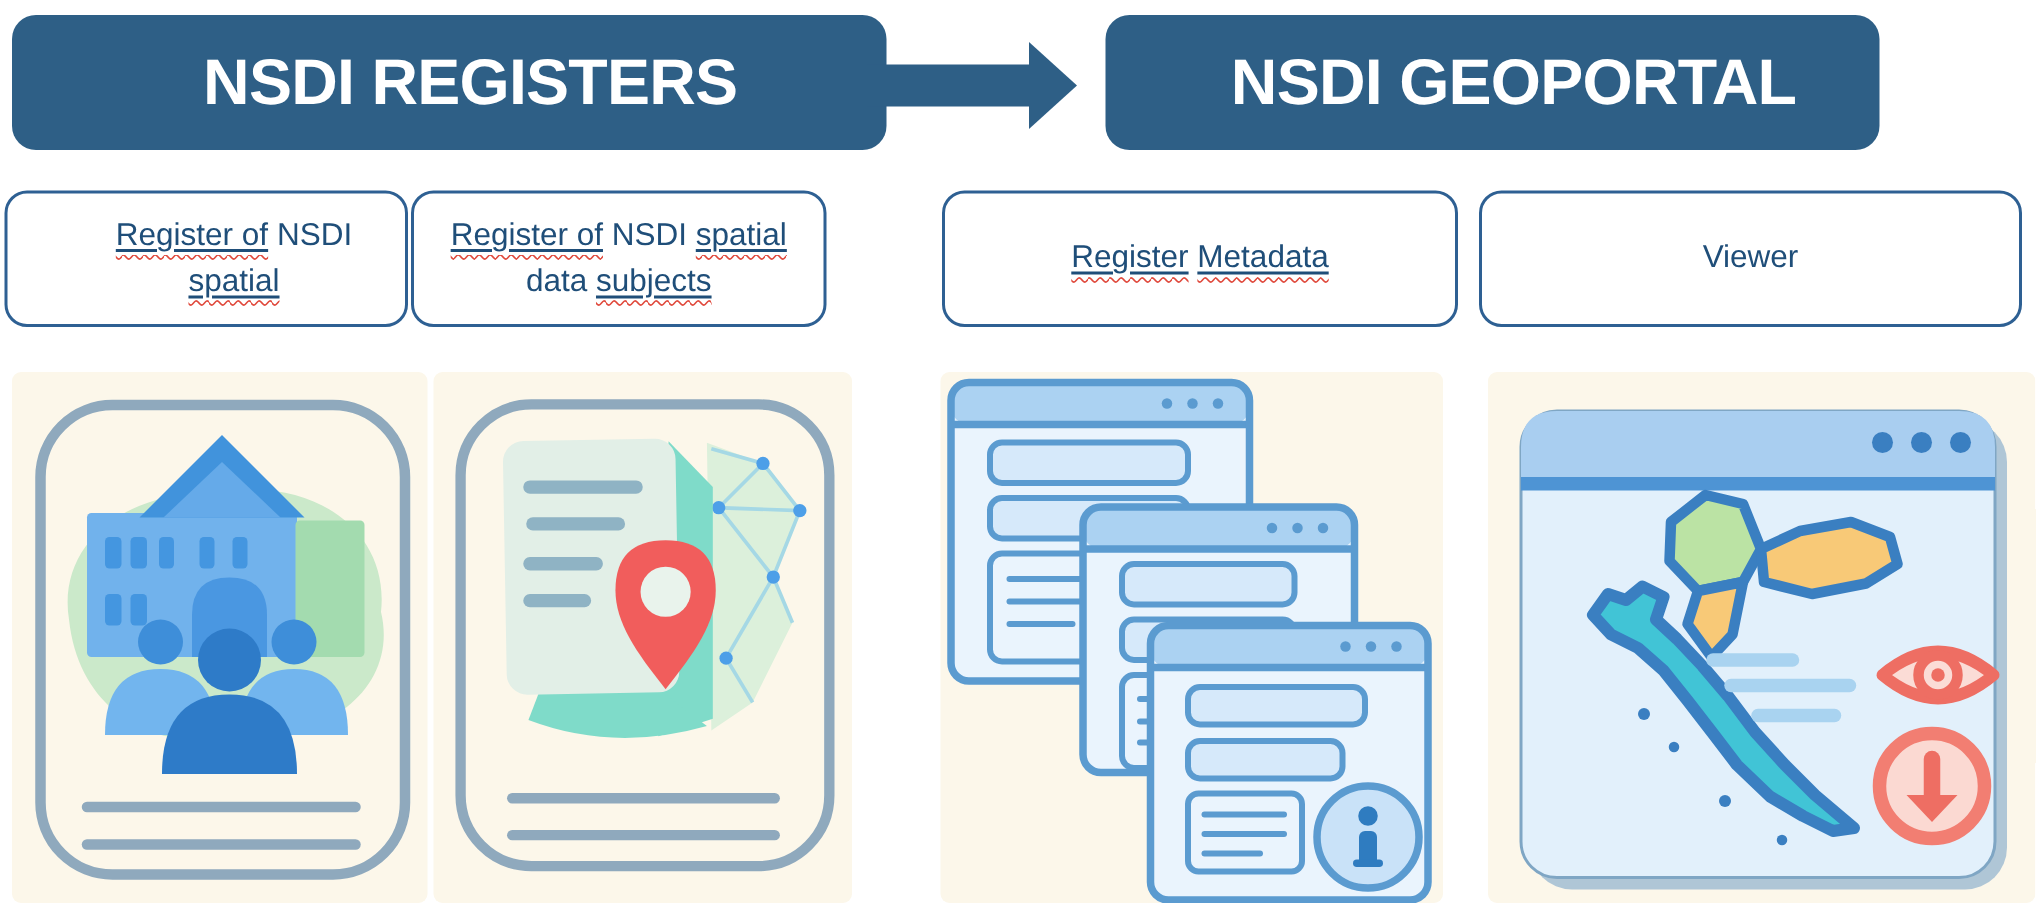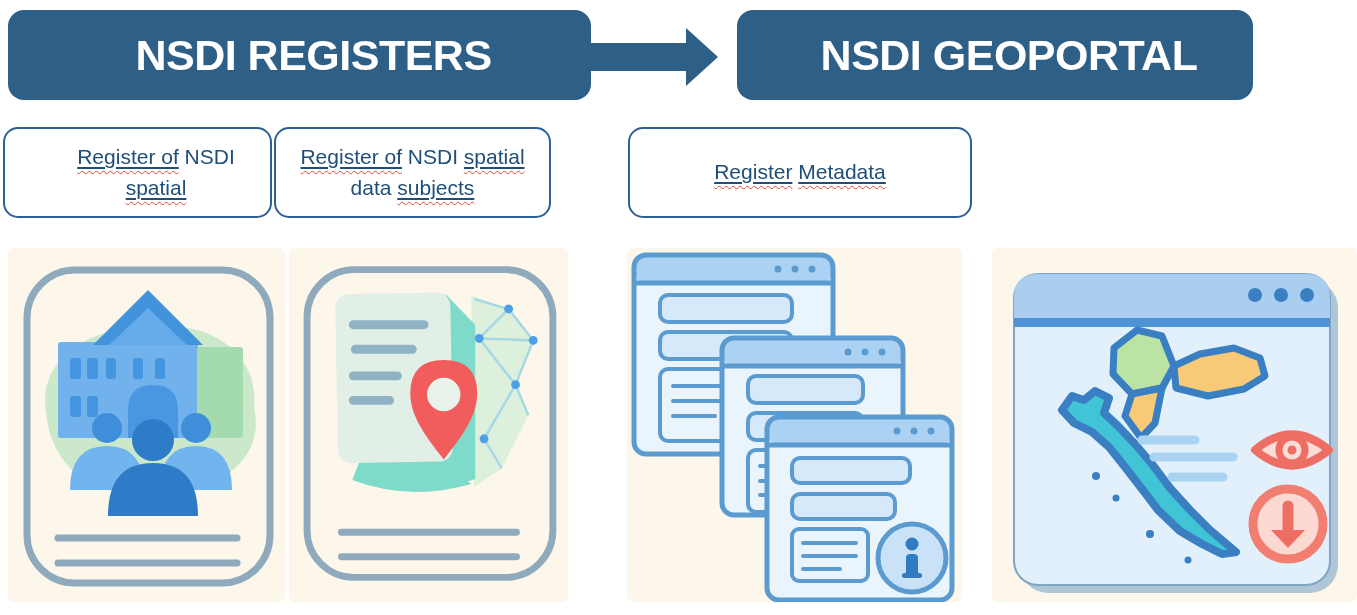--- a/index.html
+++ b/index.html
@@ -80,20 +80,23 @@
     </div>
   </div>
 
   <div class="label-box box-3">
     <div>
       <u><span class="wavy">Register</span></u>
       <u><span class="wavy">Metadata</span></u>
     </div>
   </div>
 
+  <div class="label-box box-4">
+    <span>Viewer</span>
+  </div>
 
   <div class="card card-1">
     <svg viewBox="0 0 277 354" aria-hidden="true">
       <path d="M 38 165 C 30 115 75 78 140 80 C 200 70 252 105 246 160 C 258 210 210 248 150 242 C 100 255 45 230 38 165 Z" fill="#CBE9CA"></path>
       <g>
         <rect x="50" y="94" width="140" height="96" rx="3" fill="#71B2EC"></rect>
         <rect x="189" y="99" width="46" height="91" rx="3" fill="#A3DBAF"></rect>
         <polygon points="140,42 85,97 195,97" fill="#4193DC"></polygon>
         <polygon points="140,60 101,97 179,97" fill="#65AAE9"></polygon>
         <rect x="62" y="110" width="11" height="21" rx="3" fill="#4496E0"></rect>

